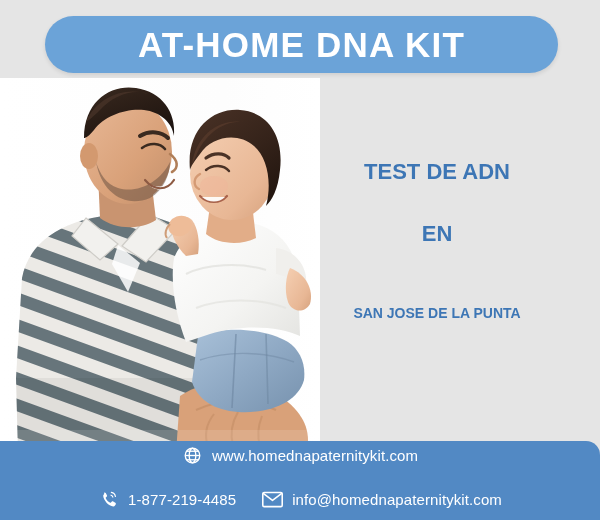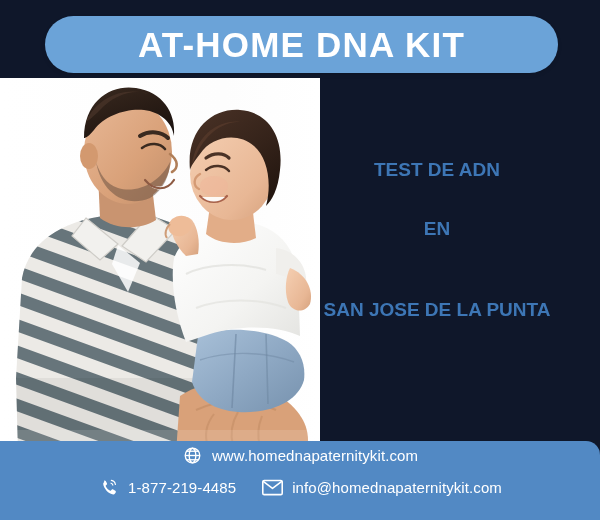--- a/index.html
+++ b/index.html
@@ -7,21 +7,21 @@
     padding: 0;
     background: #ffffff;
   }
   body {
     font-family: "Liberation Sans", sans-serif;
   }
   #poster {
     position: relative;
     width: 600px;
     height: 520px;
-    background: #0f172a;
+    background: #e5e5e5;
     overflow: hidden;
   }
 
   
   #header-banner {
     position: absolute;
     left: 45px;
     top: 16px;
     width: 513px;
     height: 57px;
@@ -56,48 +56,48 @@
   #headline-block {
     position: absolute;
     left: 278px;
     top: 160px;
     width: 318px;
     text-align: center;
   }
   .headline-line {
     color: #3d76b5;
     font-weight: bold;
-    font-size: 19px;
+    font-size: 22px;
     line-height: 1.1;
     white-space: nowrap;
     font-family: "Liberation Sans", sans-serif;
   }
   #headline-line-1 { margin-bottom: 38px; }
   #headline-line-2 { margin-bottom: 60px; }
-  #headline-line-3 { font-size: 19px; }
+  #headline-line-3 { font-size: 14px; }
 
   
   #footer {
     position: absolute;
     left: 0;
     top: 441px;
     width: 600px;
     height: 79px;
     background: #5289c4;
     border-top-right-radius: 14px;
   }
   .footer-row {
     display: flex;
     align-items: center;
     justify-content: center;
     height: 28px;
     gap: 10px;
   }
   #footer-row-web { }
-  #footer-row-contact { margin-top: 4px; gap: 26px; }
+  #footer-row-contact { margin-top: 16px; gap: 26px; }
   .footer-item {
     display: flex;
     align-items: center;
     gap: 9px;
   }
   .footer-text {
     color: #ffffff;
     font-size: 15px;
     font-weight: normal;
     letter-spacing: 0.1px;

